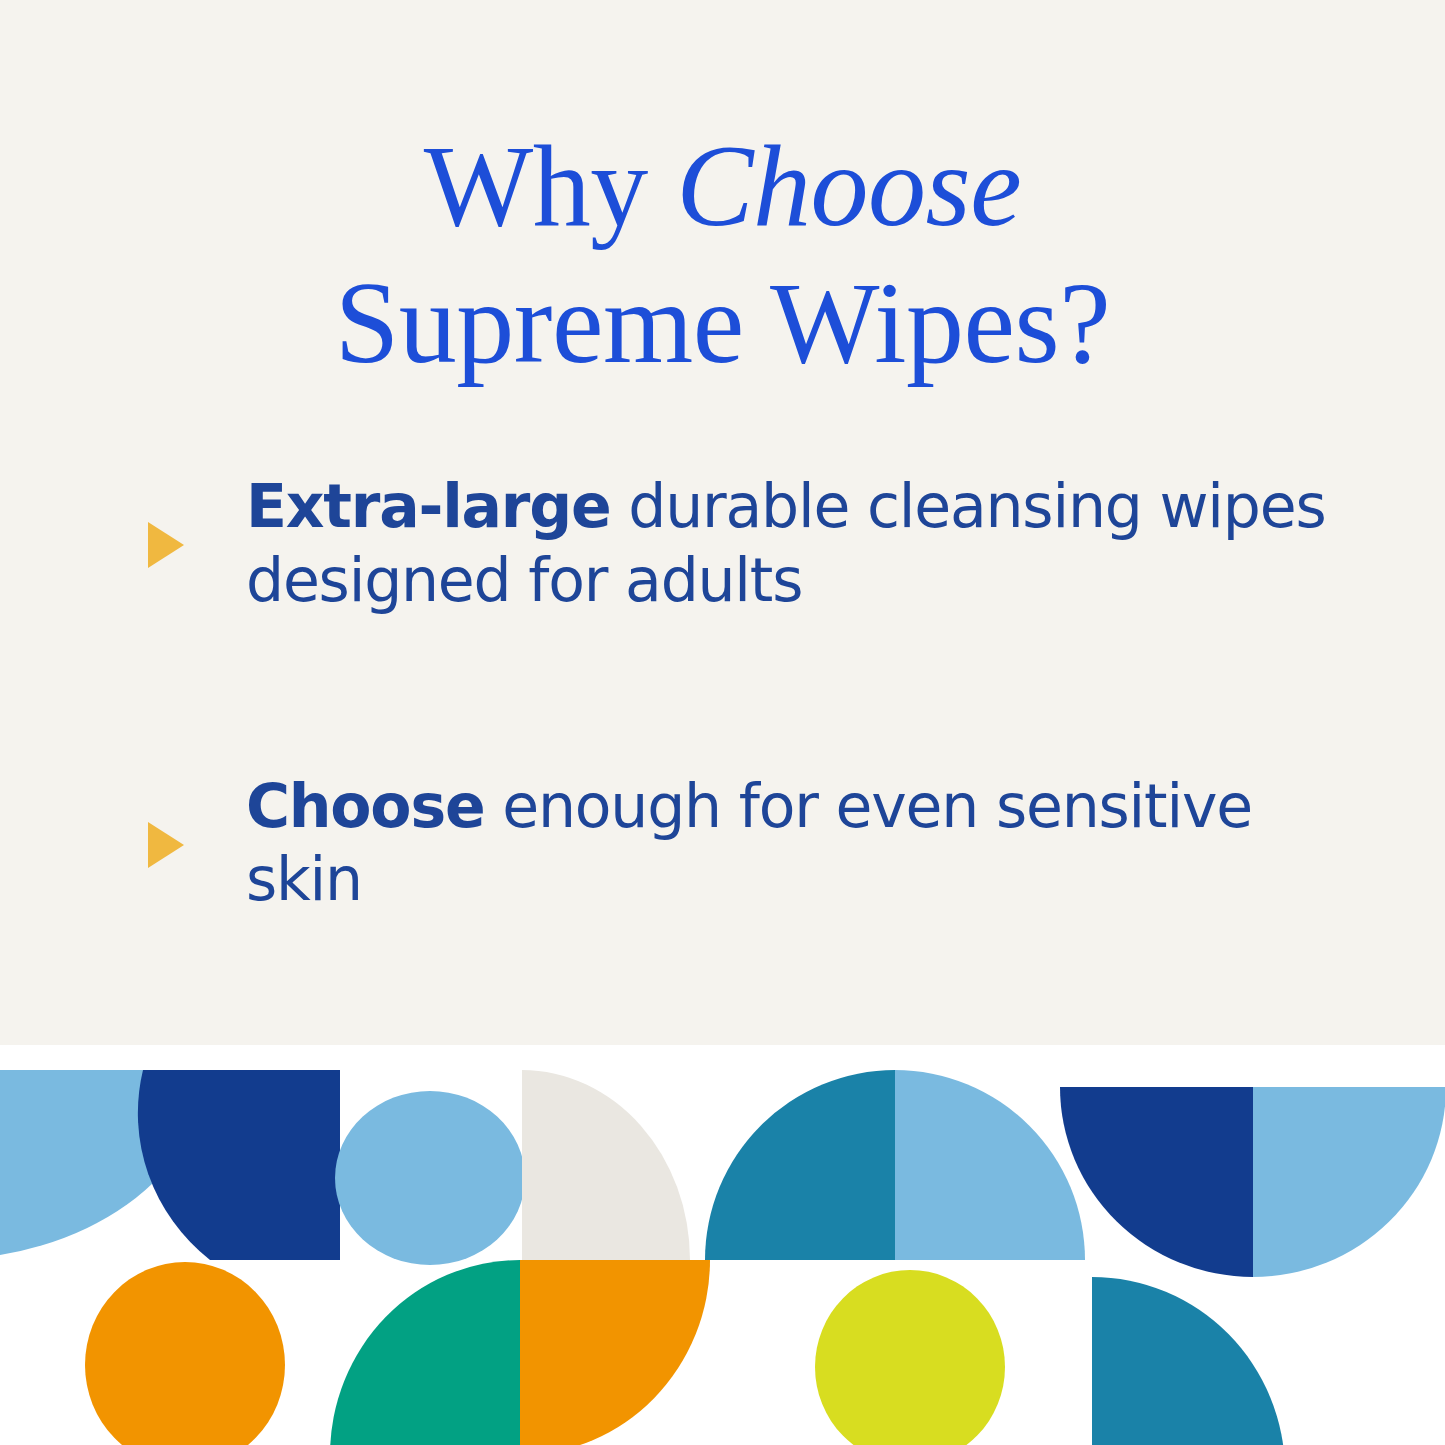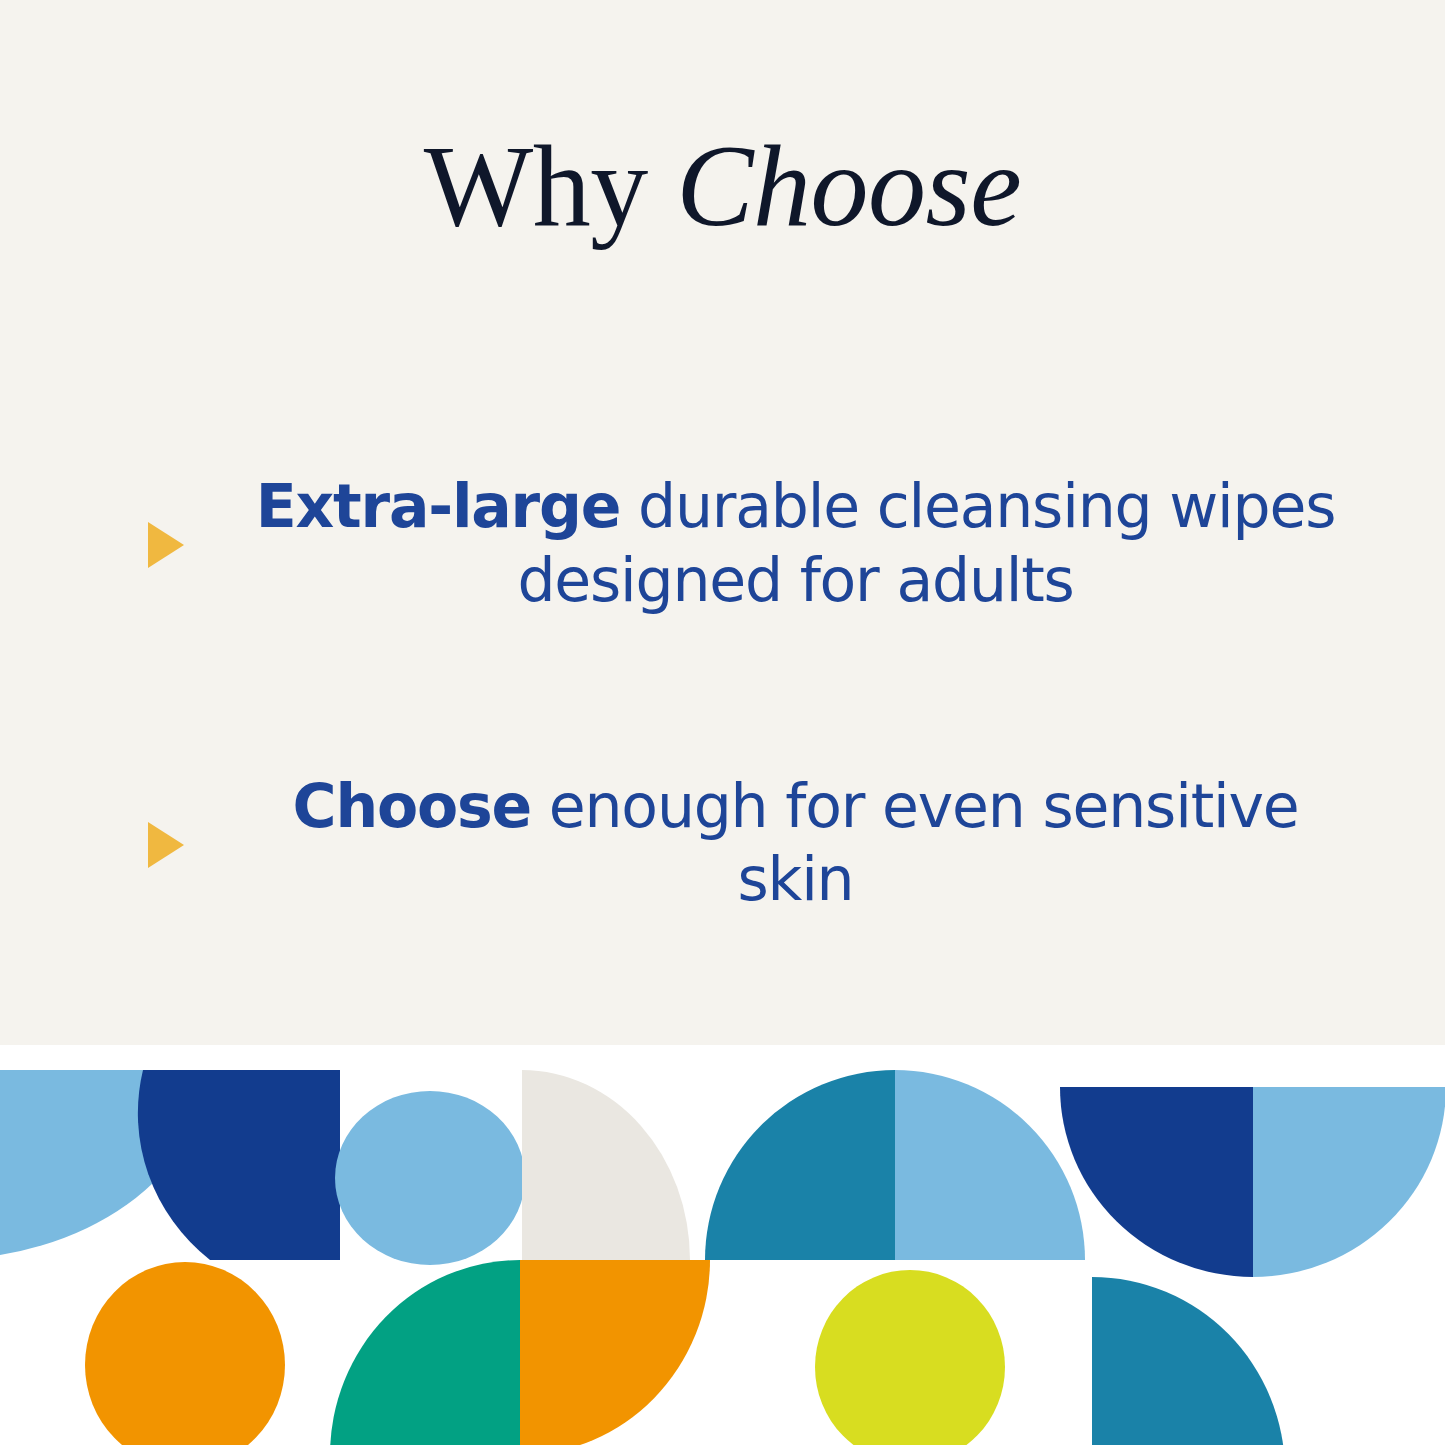--- a/index.html
+++ b/index.html
@@ -57,21 +57,20 @@
     left: 0;
     width: 1445px;
     padding-left: 148px;
     padding-right: 100px;
   }
 
   .bullet-row {
     display: flex;
     align-items: flex-start;
     margin-bottom: 152px;
-    text-align: center;
   }
 
   .bullet-marker {
     flex: 0 0 auto;
     width: 36px;
     height: 46px;
     margin-top: 52px;
     margin-right: 62px;
   }
 
@@ -100,21 +99,21 @@
     height: 400px;
     display: block;
   }
 </style>
 </head>
 <body>
 
 <div id="page" style="background: rgb(245, 243, 238);">
 
   <div class="headline-wrap">
-    <h1 class="headline" style="color: #0f172a;"><span>Why </span><span class="ital">Choose</span></h1>
+    <h1 class="headline" style="color: #1d4ed8;"><span>Why </span><span class="ital">Choose</span><span class="line2">Supreme Wipes?</span></h1>
   </div>
 
   <div class="bullets">
 
     <div class="bullet-row">
       <span class="bullet-marker">
         <svg width="36" height="46" viewBox="0 0 36 46" aria-hidden="true">
           <polygon points="0,0 36,23 0,46" fill="#F0B840"></polygon>
         </svg>
       </span>

